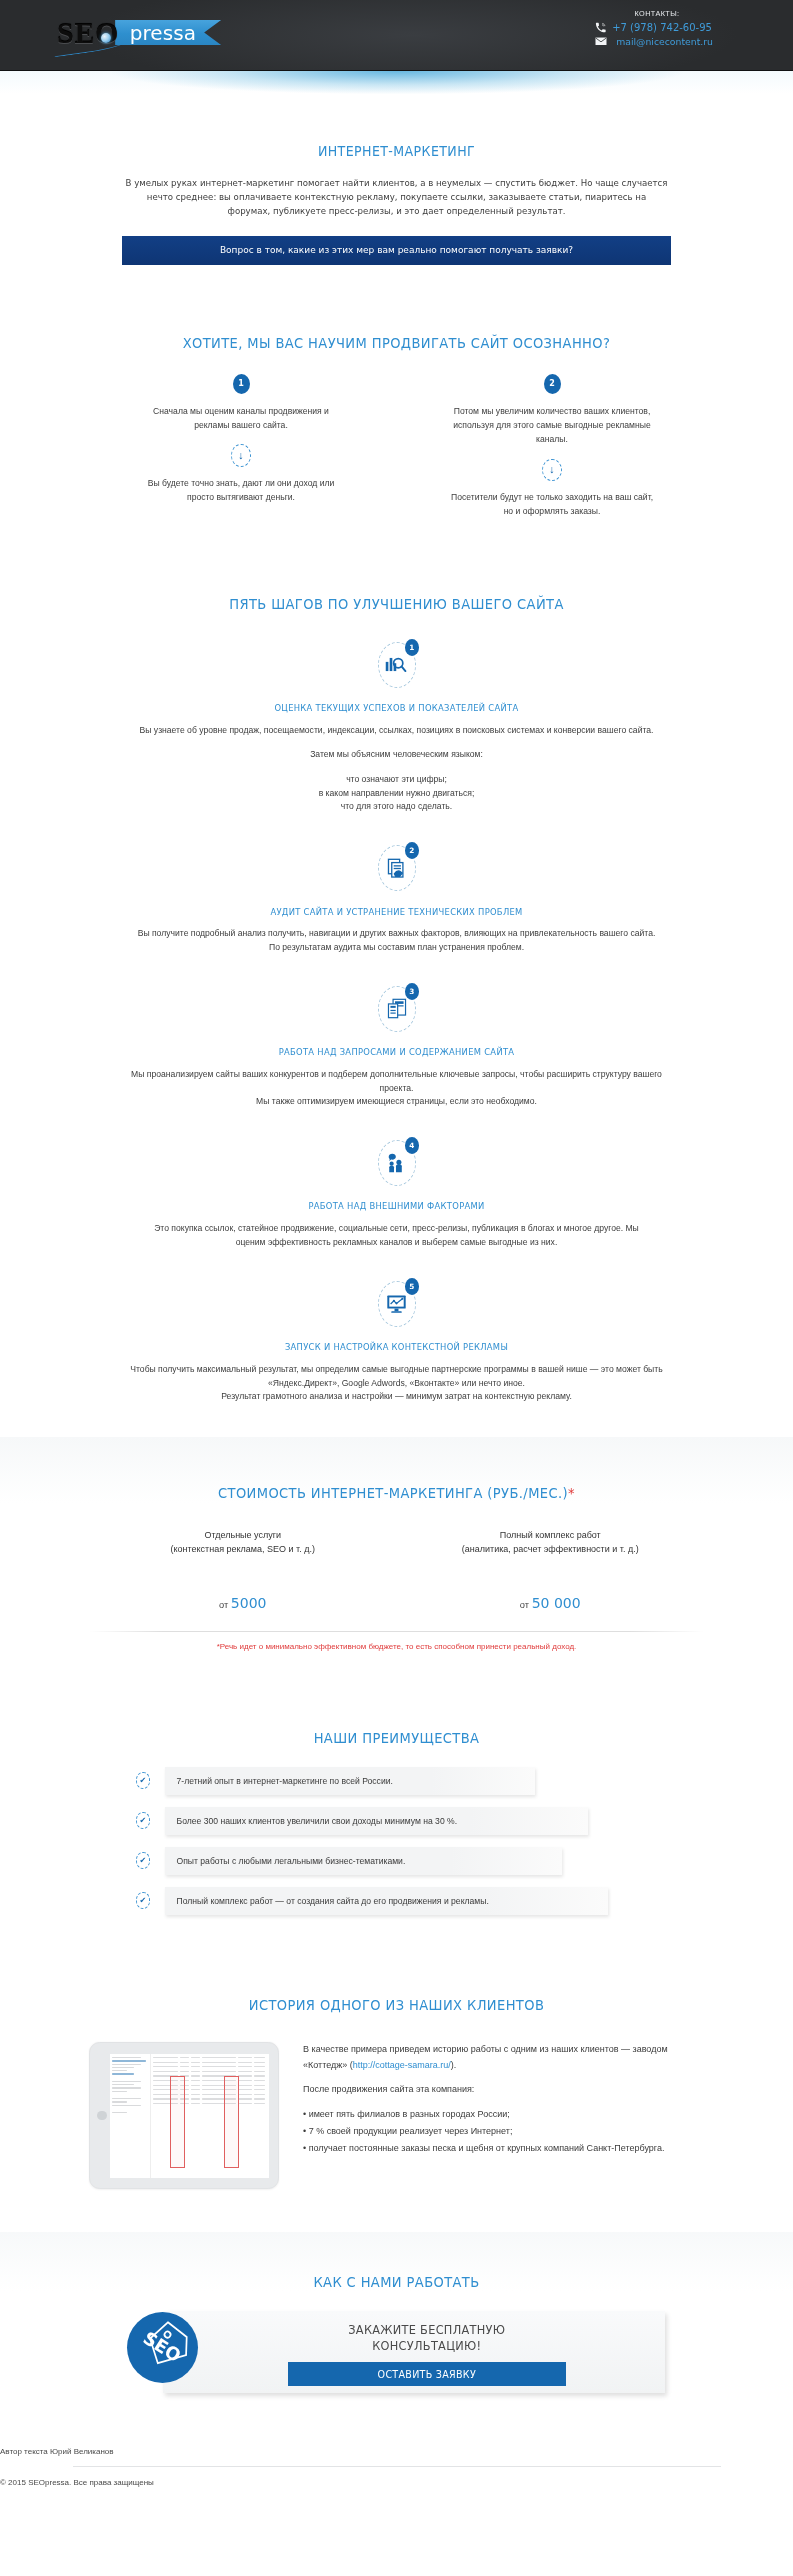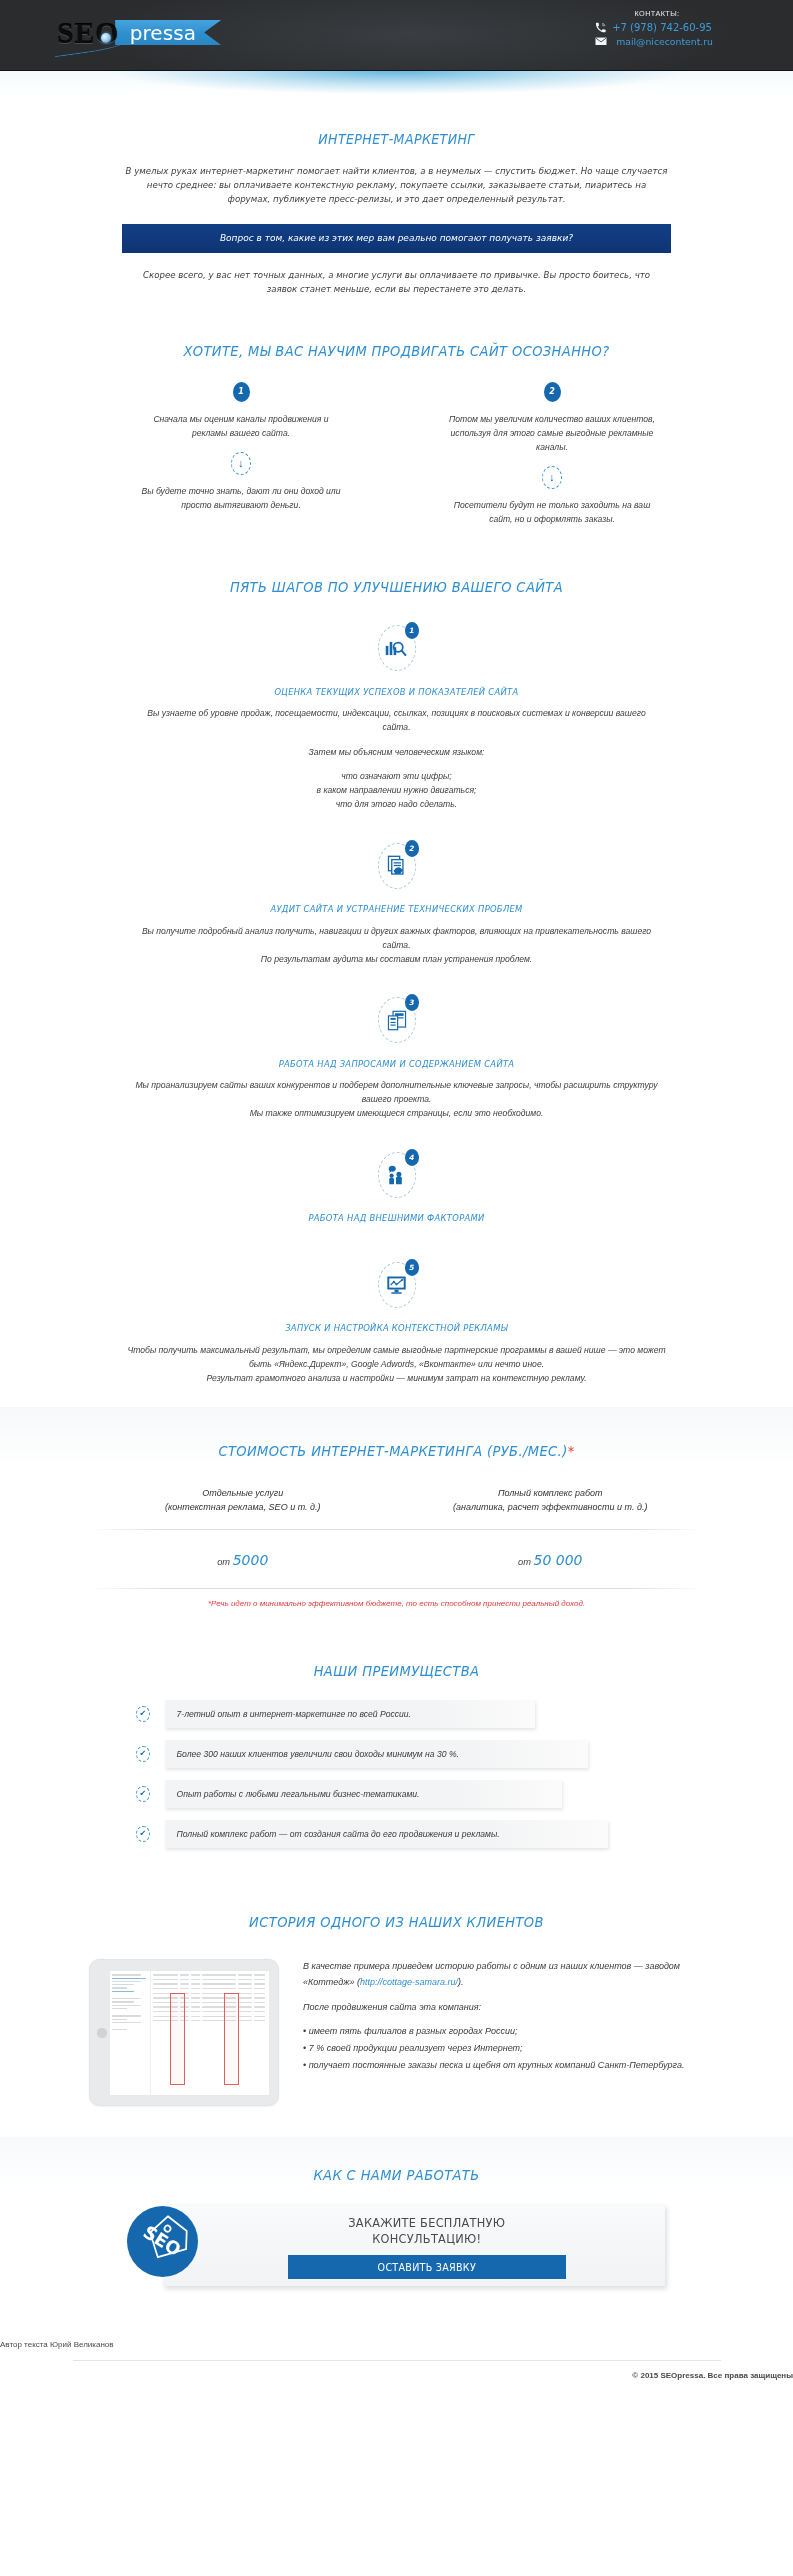--- a/index.html
+++ b/index.html
@@ -93,21 +93,21 @@
 
   
   .header-glow {
     height: 22.5px; width: 793px;
     background:
       radial-gradient(ellipse 370px 30px at 50% 0%, rgba(92,178,222,.92) 0%, rgba(140,202,232,.45) 46%, rgba(255,255,255,0) 78%),
       linear-gradient(180deg,#f4fafd 0%, #ffffff 100%);
   }
 
   
-  .wrap { width: 648px; margin: 4px auto; font-style: italic; }
+  .wrap { width: 648px; margin: 16px auto; }
   .sec { padding: 0 0; }
   h2.sec-title {
     text-align: center;
     color: #2f8ed0;
     font-size: 14px;
     font-weight: 400;
     letter-spacing: 0.4px;
     text-transform: uppercase;
     font-family: "DejaVu Sans Condensed", "Liberation Sans Narrow", "Liberation Sans", sans-serif;
   }
@@ -295,21 +295,21 @@
     margin: 8px auto 0; width: 278px; height: 24px;
     background: #1567ae; color: #fff; border: 0;
     font-size: 10.6px; letter-spacing: 0.3px; cursor: pointer;
     text-transform: uppercase;
     font-family: "DejaVu Sans Condensed", "Liberation Sans Narrow", "Liberation Sans", sans-serif;
   }
 
   
   .author { text-align: left; font-size: 8px; color: #4a4a4a; padding: 18.5px 0 10.6px; }
   .foot-rule { width: 648px; margin: 0 auto; height: 0.7px; background: #e2e4e6; }
-  .copyright { text-align: right; font-size: 8px; color: #4a4a4a; padding: 10.6px 0 16px; font-weight: bold; }
+  .copyright { text-align: left; font-size: 8px; color: #4a4a4a; padding: 10.6px 0 16px; }
 </style>
 </head>
 <body>
 
 <header class="site-header">
   <div class="header-inner">
     <div class="logo">
       <div class="logo-swoosh"></div>
       <div class="logo-dot"></div>
       <span class="logo-seo">SEO</span>
@@ -343,21 +343,20 @@
     </div>
   </div>
 </header>
 <div class="header-glow"></div>
 
 <section class="sec" id="intro">
   <div class="wrap">
     <h2 class="sec-title">ИНТЕРНЕТ-МАРКЕТИНГ</h2>
     <p class="body" style="width:542px;margin:0 auto;">В умелых руках интернет-маркетинг помогает найти клиентов, а в неумелых — спустить бюджет. Но чаще случается нечто среднее: вы оплачиваете контекстную рекламу, покупаете ссылки, заказываете статьи, пиаритесь на форумах, публикуете пресс-релизы, и это дает определенный результат.</p>
     <div class="intro-band">Вопрос в том, какие из этих мер вам реально помогают получать заявки?</div>
-    <p class="body" style="width:516px;margin:0 auto;">Скорее всего, у вас нет точных данных, а многие услуги вы оплачиваете по привычке. Вы просто боитесь, что заявок станет меньше, если вы перестанете это делать.</p>
   </div>
 </section>
 
 <section class="sec" id="teach">
   <div class="wrap">
     <h2 class="sec-title">ХОТИТЕ, МЫ ВАС НАУЧИМ ПРОДВИГАТЬ САЙТ ОСОЗНАННО?</h2>
     <div class="cols2">
       <div class="col">
         <div class="numbadge">1</div>
         <p>Сначала мы оценим каналы продвижения и рекламы вашего сайта.</p>
@@ -444,20 +443,21 @@
         <span class="sn">4</span>
         <svg width="18.5" height="20" viewBox="0 0 28 30" fill="#1567ae">
           <path d="M8 1c3 0 5.4 2 5.4 4.5S11 10 8 10c-.6 0-1.2-.1-1.8-.2L3.5 12l.6-3C3 8.2 2.6 6.9 2.6 5.5 2.6 3 5 1 8 1z"></path>
           <circle cx="7" cy="16" r="3.2"></circle>
           <path d="M3.4 29V21.5c0-1.6 1.6-2.9 3.6-2.9s3.6 1.3 3.6 2.9V29z"></path>
           <circle cx="18" cy="14" r="3.8"></circle>
           <path d="M13.6 29V19.8c0-1.9 2-3.4 4.4-3.4s4.4 1.5 4.4 3.4V29z"></path>
         </svg>
       </div>
       <div class="step-title">РАБОТА НАД ВНЕШНИМИ ФАКТОРАМИ</div>
+      <p style="width:503px;margin:0 auto;">Это покупка ссылок, статейное продвижение, социальные сети, пресс-релизы, публикация в блогах и многое другое. Мы оценим эффективность рекламных каналов и выберем самые выгодные из них.</p>
     </div>
 
     <div class="step-gap"></div>
 
     <div class="step">
       <div class="step-icon-wrap">
         <span class="sn">5</span>
         <svg width="21" height="20" viewBox="0 0 32 30" fill="#1567ae">
           <rect x="2" y="2" width="28" height="20" rx="1"></rect>
           <rect x="5" y="5" width="22" height="14" fill="#fff"></rect>

